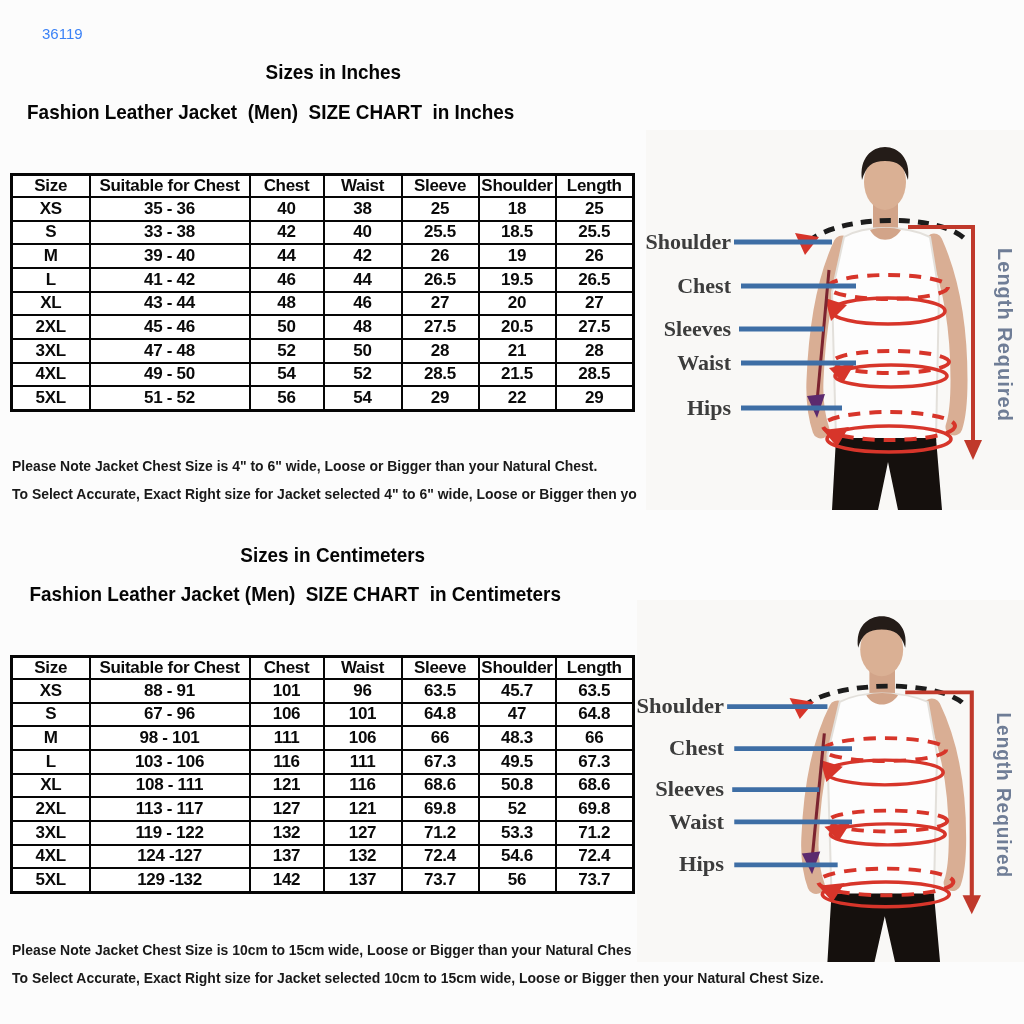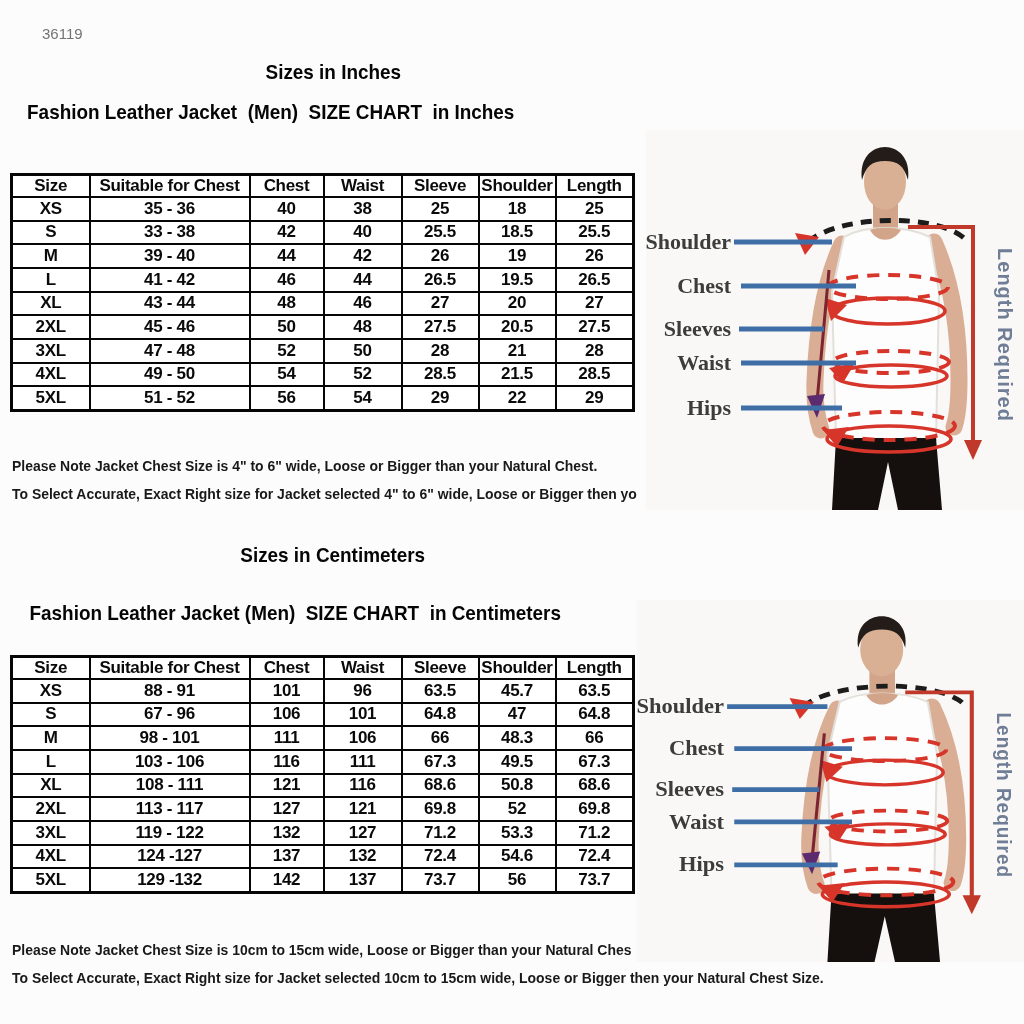--- a/index.html
+++ b/index.html
@@ -3,21 +3,21 @@
 <meta charset="utf-8">
 <style>
   html,body { margin:0; padding:0; background:#ffffff; }
   #stage {
     position:relative; width:1024px; height:1024px;
     background:#fcfcfc; overflow:hidden;
     font-family:"Liberation Sans", sans-serif; color:#111;
   }
   .sku {
     position:absolute; left:42px; top:25px;
-    font-size:15px; color:#737373;
+    font-size:15px; color:#3b82f6;
   }
   .title-band { position:absolute; left:0; width:642px; }
   .title {
     font-weight:bold; font-size:21px; color:#050505;
     white-space:pre; transform:scaleX(0.9); transform-origin:50% 50%;
   }
   .subtitle-band { position:absolute; left:12px; width:642px; text-align:center; }
 
   table.size-table {
     position:absolute; left:10px; width:622px; height:239px;
@@ -219,21 +219,21 @@
       <text x="85" y="206" text-anchor="end" class="fig-label">Sleeves</text>
       <text x="85" y="240" text-anchor="end" class="fig-label">Waist</text>
       <text x="85" y="285" text-anchor="end" class="fig-label">Hips</text>
       <text x="352" y="205" text-anchor="middle" transform="rotate(90 352 205)" class="fig-length-label">Length Required</text>
     </svg>
   </div>
 
   <div class="subtitle-band" style="top:543px;">
     <span class="title" style="display:inline-block;">Sizes in Centimeters</span>
   </div>
-  <div class="title-band" style="top:582px;margin-top:19px;">
+  <div class="title-band" style="top:582px;">
     <span class="title" style="display:inline-block;">Fashion Leather Jacket (Men)  SIZE CHART  in Centimeters</span>
   </div>
 
   <table class="size-table" style="top:615px;">
     <colgroup>
       <col style="width:78px">
         <col style="width:160px">
         <col style="width:74px">
       <col style="width:78px">
         <col style="width:77px">

